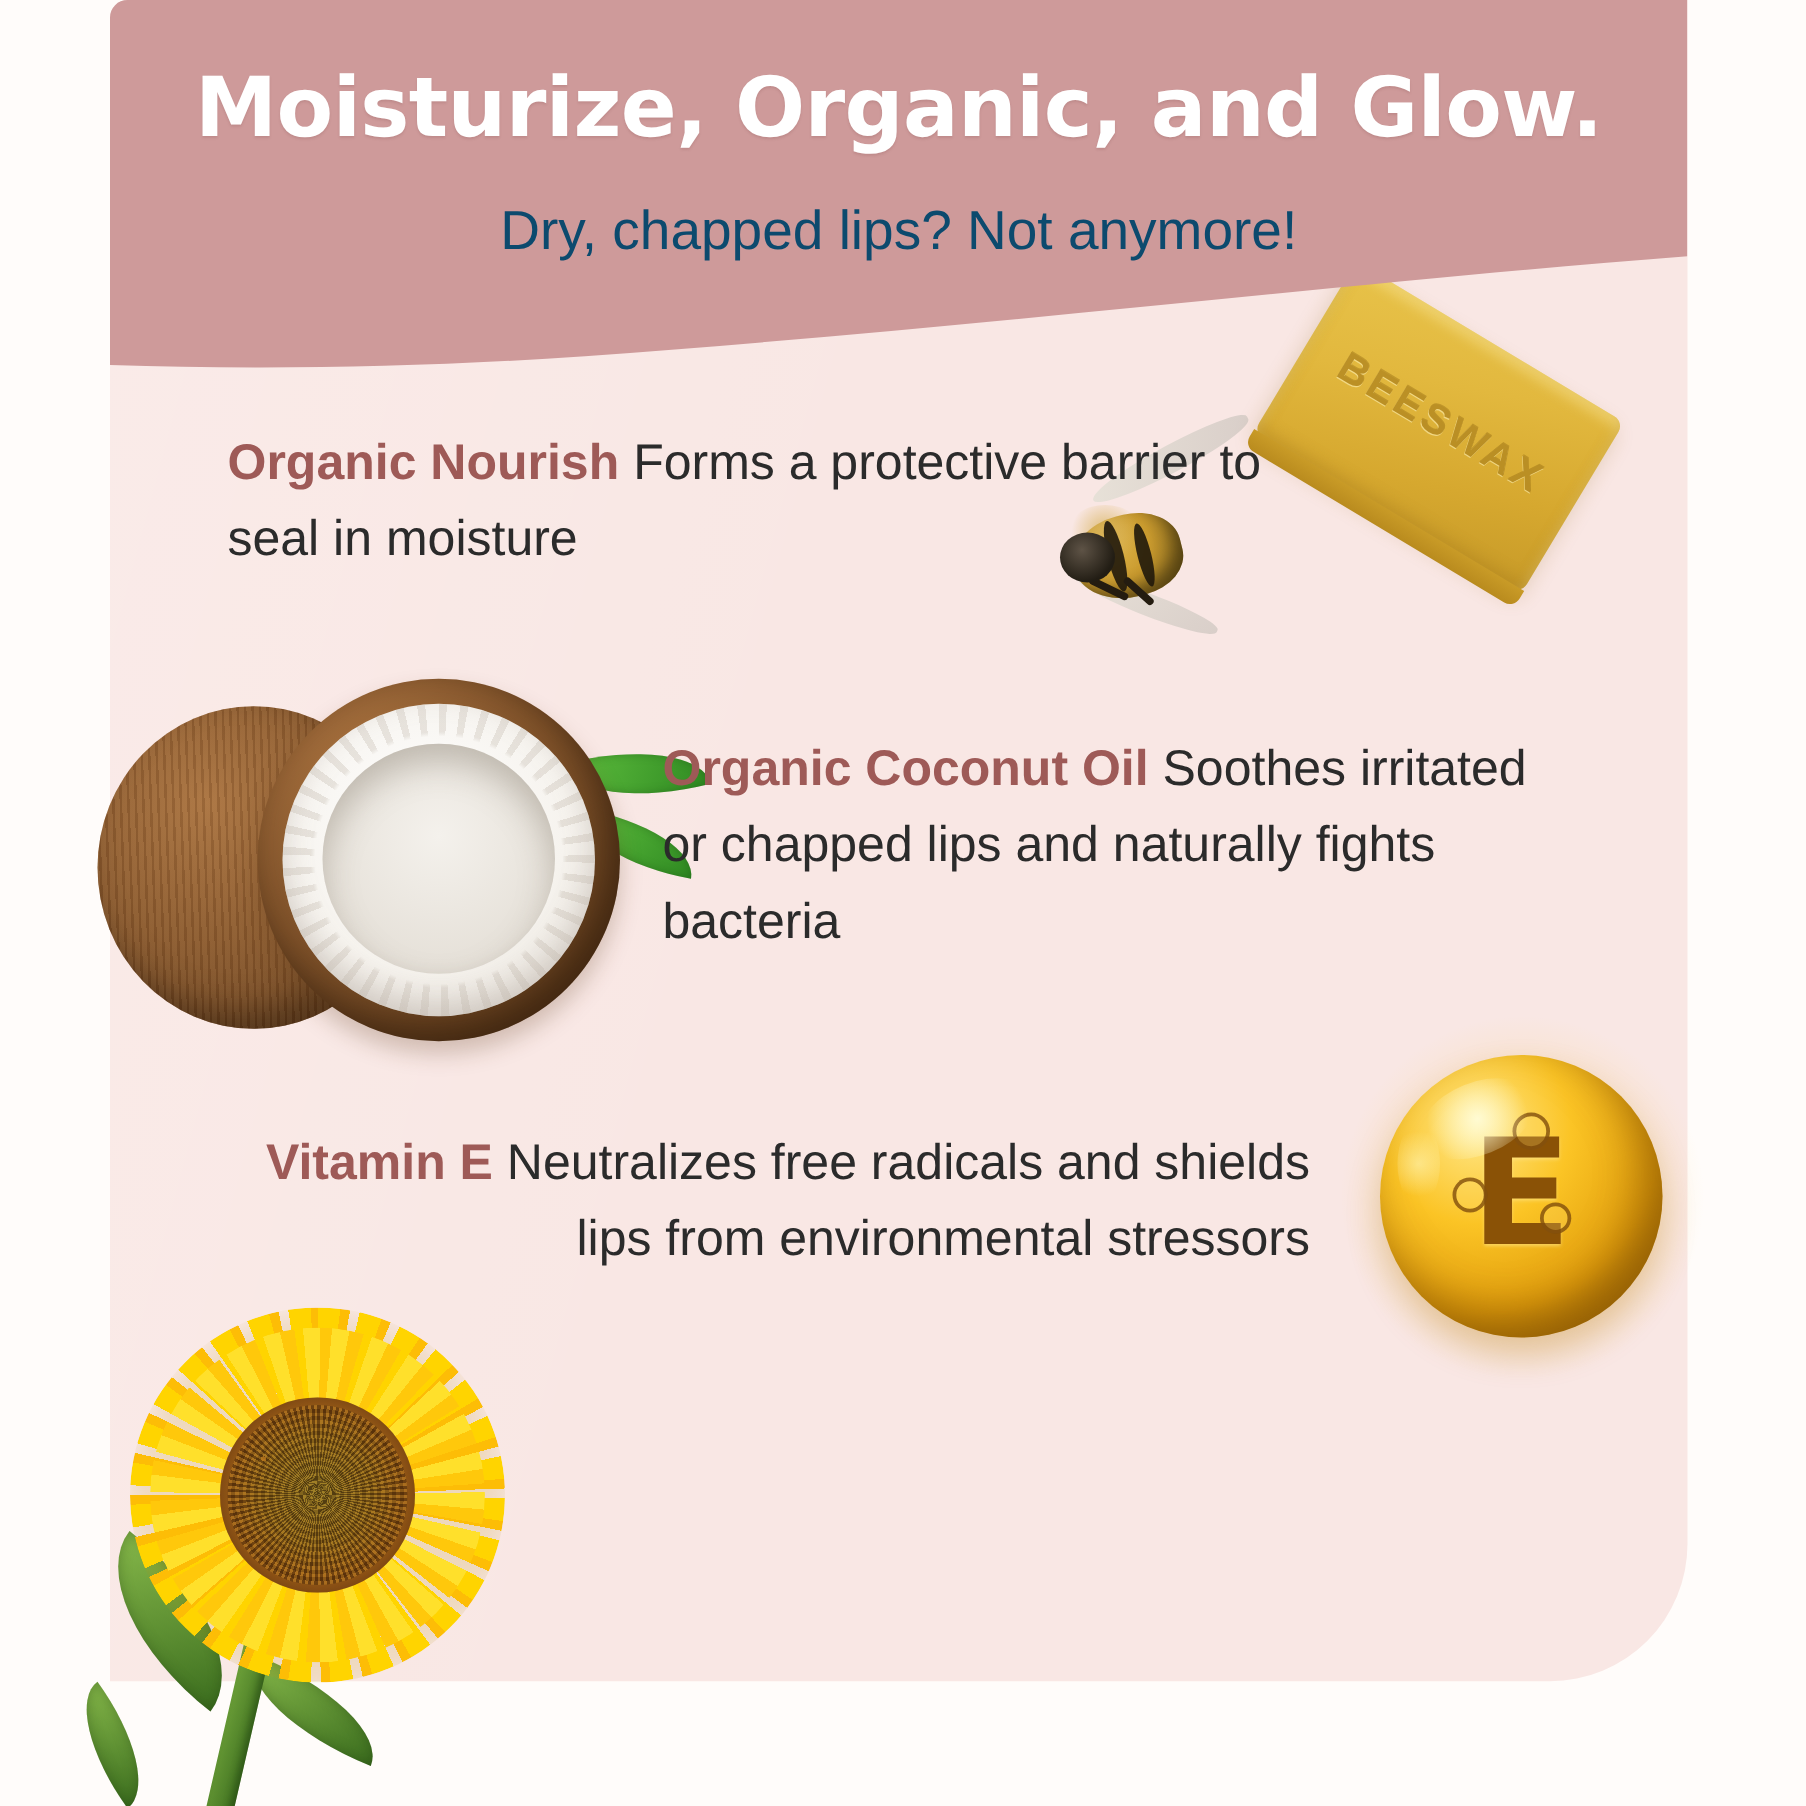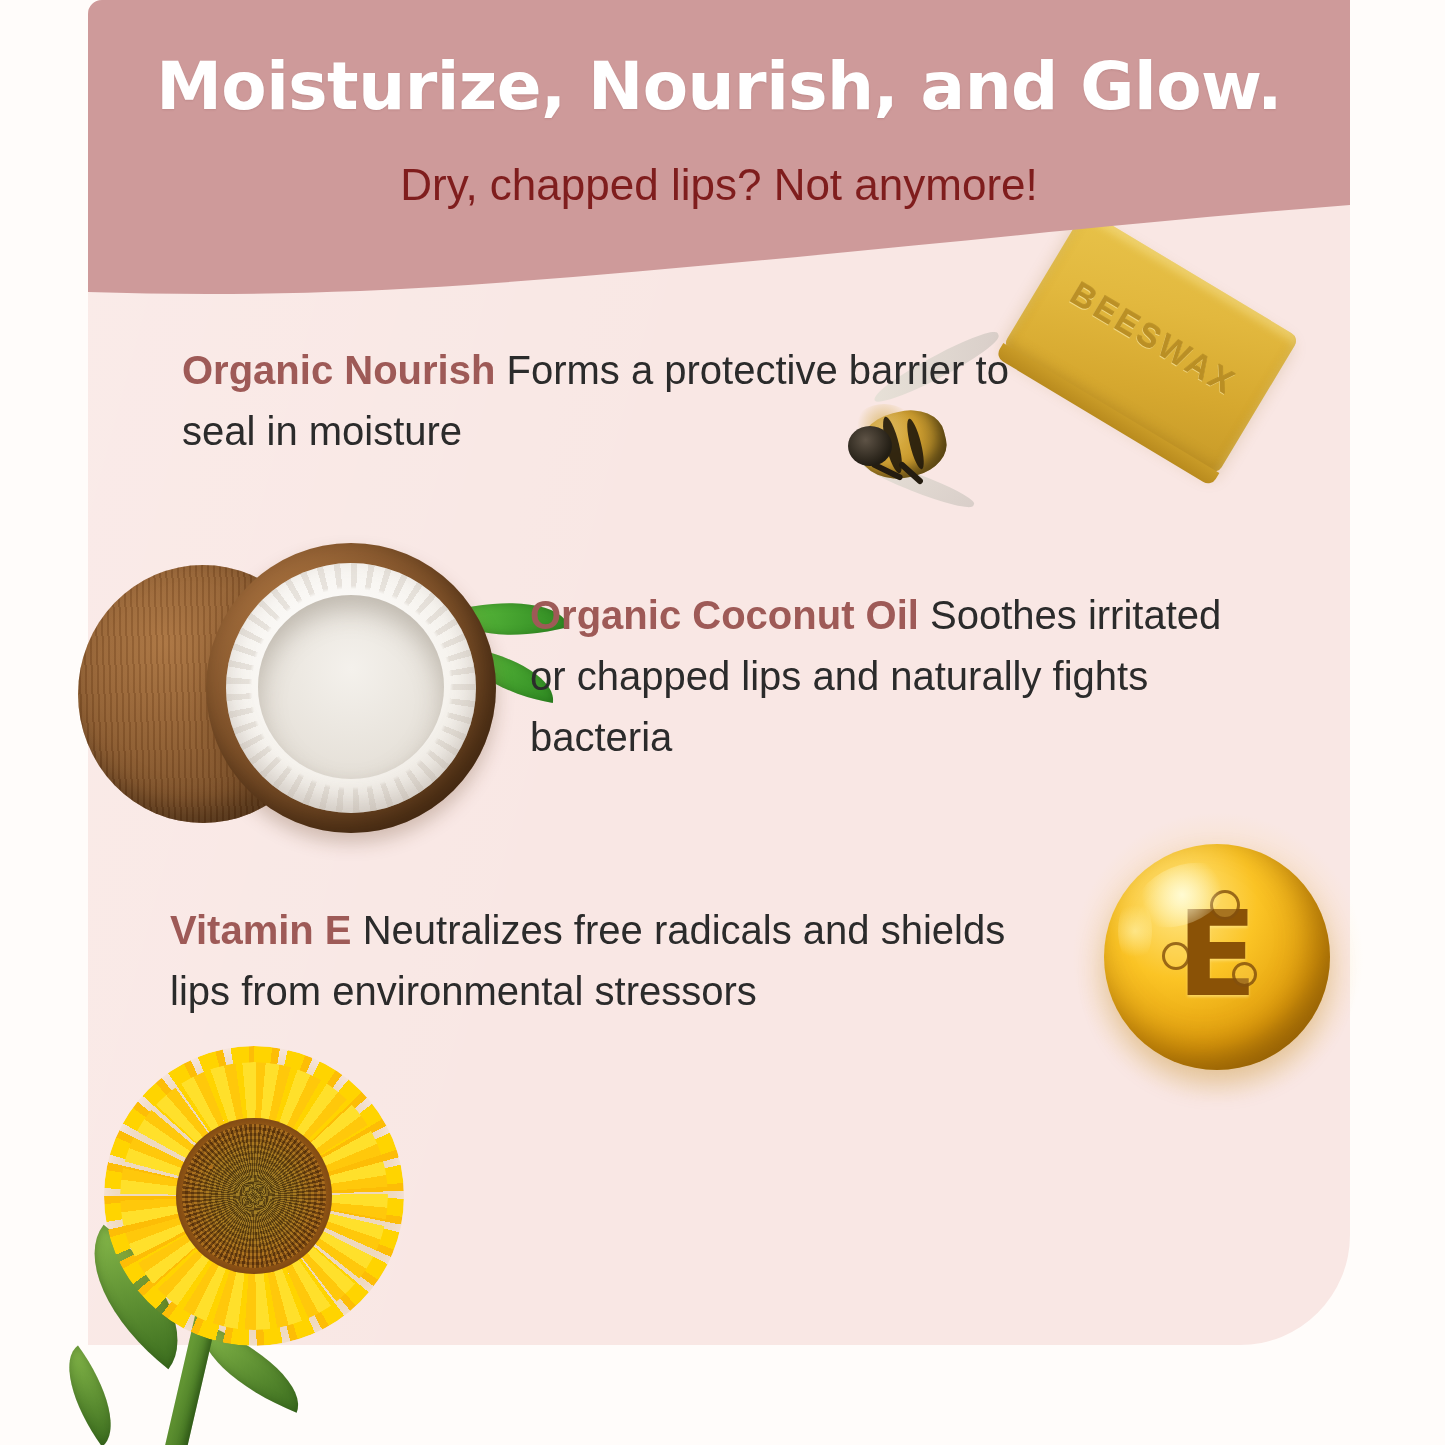--- a/index.html
+++ b/index.html
@@ -36,32 +36,32 @@
   .title{
     position:absolute;left:0;right:0;top:48px;text-align:center;
     color:#FFFFFF;
     font-size:66px;font-weight:bold;letter-spacing:-0.5px;
     font-family:"DejaVu Sans", sans-serif;
     text-shadow:0 1px 2px rgba(120,70,70,.18);
     white-space:nowrap;
   }
   .subtitle{
     position:absolute;left:0;right:0;top:160px;text-align:center;
-    color:#7f1d1d;
+    color:#0c4a6e;
     font-size:44px;font-weight:400;
     font-family:"Liberation Sans", sans-serif;
     white-space:nowrap;
   }
 
   
   .benefit{position:absolute;color:#2B2B2B;font-size:40px;line-height:1.52;}
   .benefit .accent{color:#9E5A57;font-weight:bold;}
   .b1{left:182px;top:340px;width:850px;}
   .b2{left:530px;top:585px;width:700px;}
-  .b3{left:170px;top:900px;width:890px;}
+  .b3{left:158px;top:900px;width:890px;text-align:right;}
   .b4{left:512px;top:1158px;width:740px;}
 
   
 
   
   .beeswax{
     position:absolute;left:1010px;top:252px;width:285px;height:265px;
   }
   .beeswax .bar{
     position:absolute;left:16px;top:10px;width:250px;height:160px;
@@ -318,18 +318,18 @@
   <div class="benefit b3">
     <span class="accent">Vitamin E</span><span> Neutralizes free radicals and shields lips from environmental stressors</span>
   </div>
 
 
   <div class="header">
     <svg viewBox="0 0 1262 300" preserveAspectRatio="none">
       <path d="M14,0 H1262 V205 C1000,225 700,262 380,285 C250,294 120,296 0,292 V14 A14,14 0 0 1 14,0 Z" fill="#CE9A9A"></path>
     </svg>
     <div class="header-text">
-      <div class="title">Moisturize, Nourish, and Glow.</div>
+      <div class="title">Moisturize, Organic, and Glow.</div>
       <div class="subtitle">Dry, chapped lips? Not anymore!</div>
     </div>
   </div>
 
 </div>
 
 </body></html>

